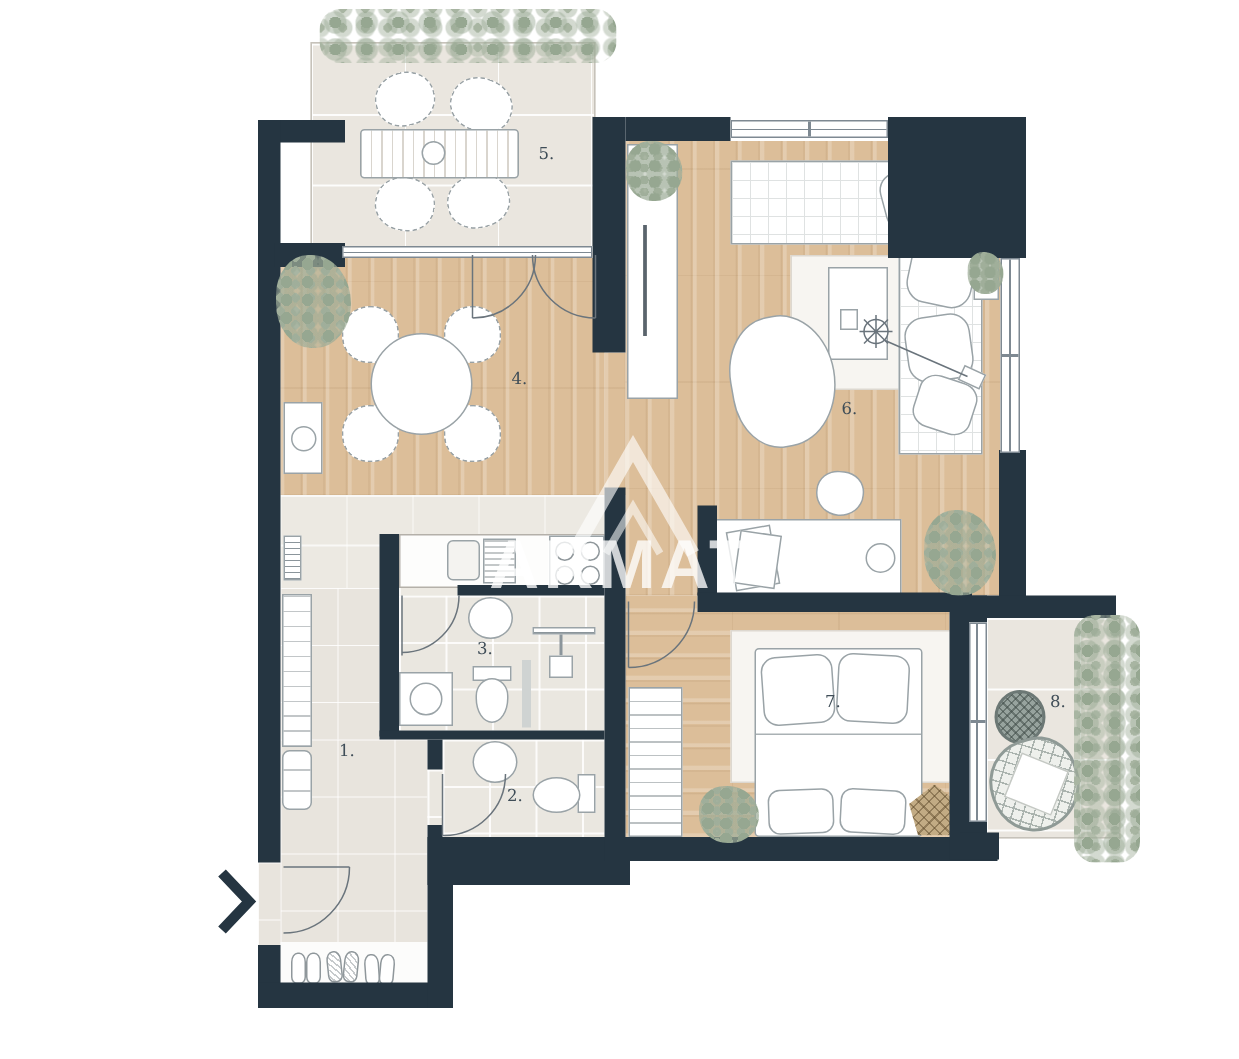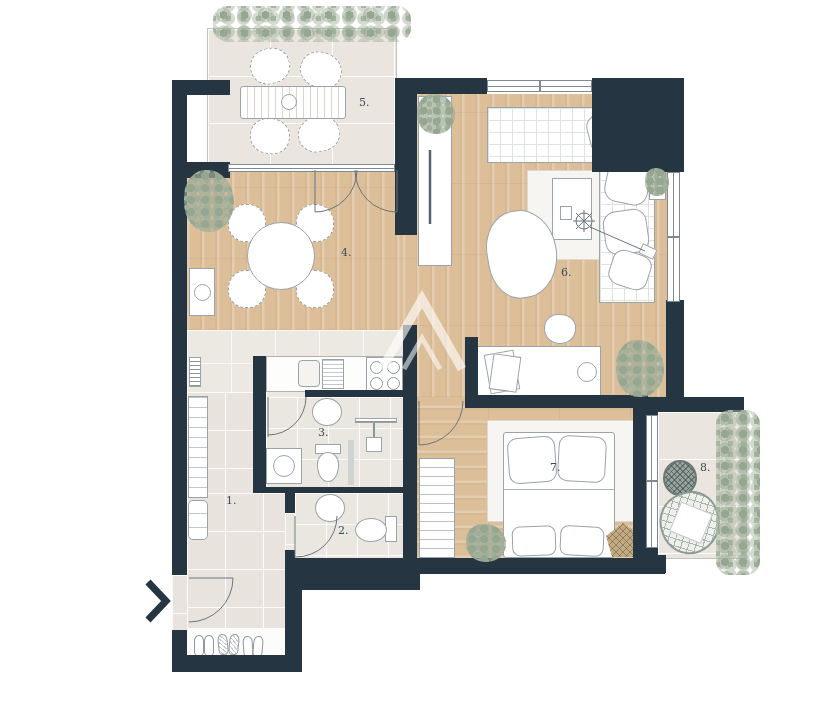--- a/index.html
+++ b/index.html
@@ -263,14 +263,15 @@
 
   <div class="rlabel" style="left:226px;top:494px;">1.</div>
   <div class="rlabel" style="left:338px;top:524px;">2.</div>
   <div class="rlabel" style="left:318px;top:426px;">3.</div>
   <div class="rlabel" style="left:341px;top:246px;">4.</div>
   <div class="rlabel" style="left:359px;top:96px;">5.</div>
   <div class="rlabel" style="left:561px;top:266px;">6.</div>
   <div class="rlabel" style="left:550px;top:461px;">7.</div>
   <div class="rlabel" style="left:700px;top:461px;">8.</div>
 
+  <div class="wm-text" id="wm-brand">ARMAT</div>
 
 </div>
 
 </body></html>

